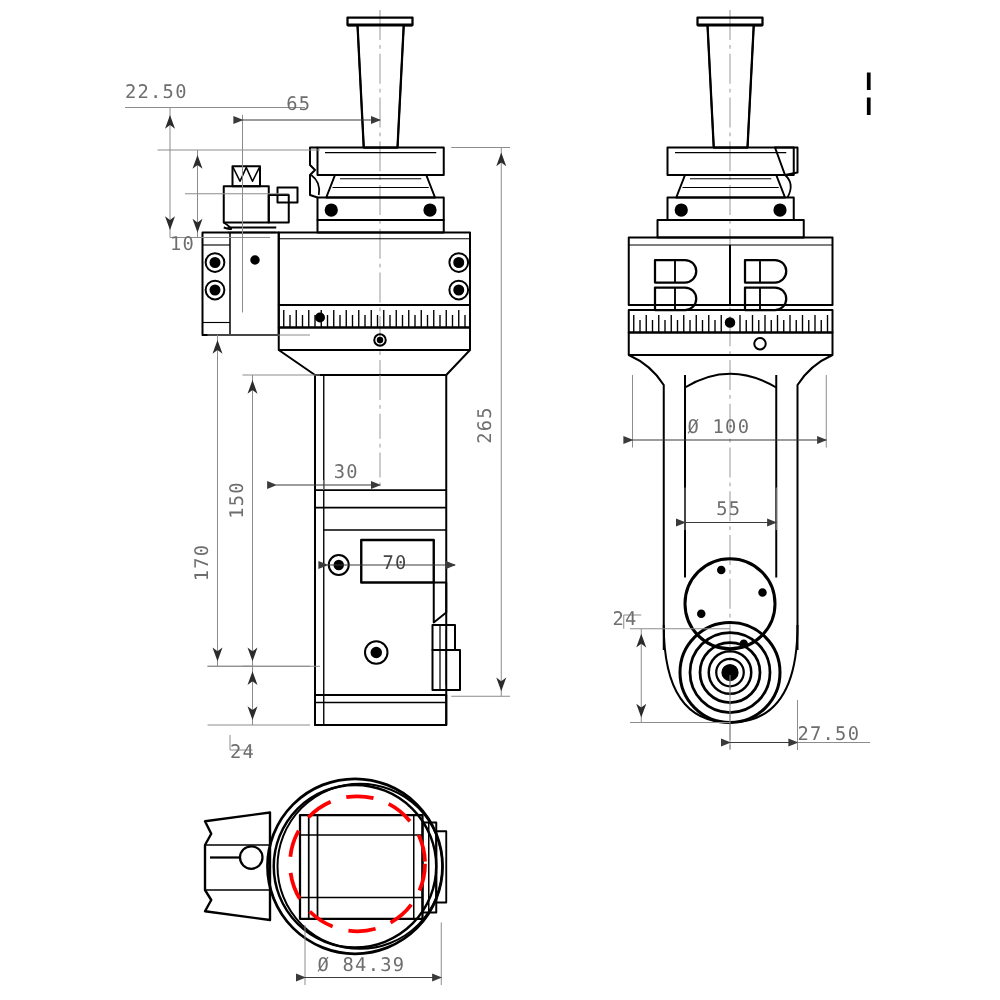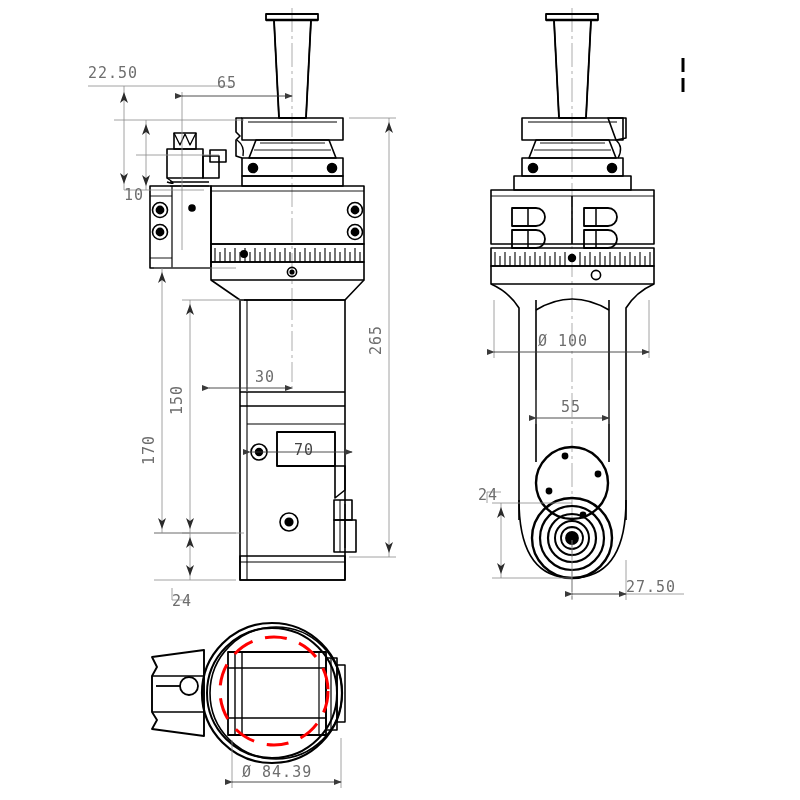--- a/index.html
+++ b/index.html
@@ -2,21 +2,21 @@
 <html><head>
 <meta charset="utf-8">
 <title>Technical Drawing</title>
 <style>
   html,body{margin:0;padding:0;}
   body{
     width:800px;height:800px;background:#ffffff;
     font-family:"DejaVu Sans Mono","Liberation Mono",monospace;
     overflow:hidden;position:relative;
   }
-  #sheet{position:absolute;left:4px;top:0;width:700px;height:800px;}
+  #sheet{position:absolute;left:16px;top:0;width:700px;height:800px;}
   svg{display:block;}
   .dimtext{
     font-family:"DejaVu Sans Mono","Liberation Mono",monospace;
     font-size:15px;fill:#6e6e6e;letter-spacing:1px;
   }
   .dimtext.blk{fill:#444;}
 </style>
 </head>
 <body>
 

